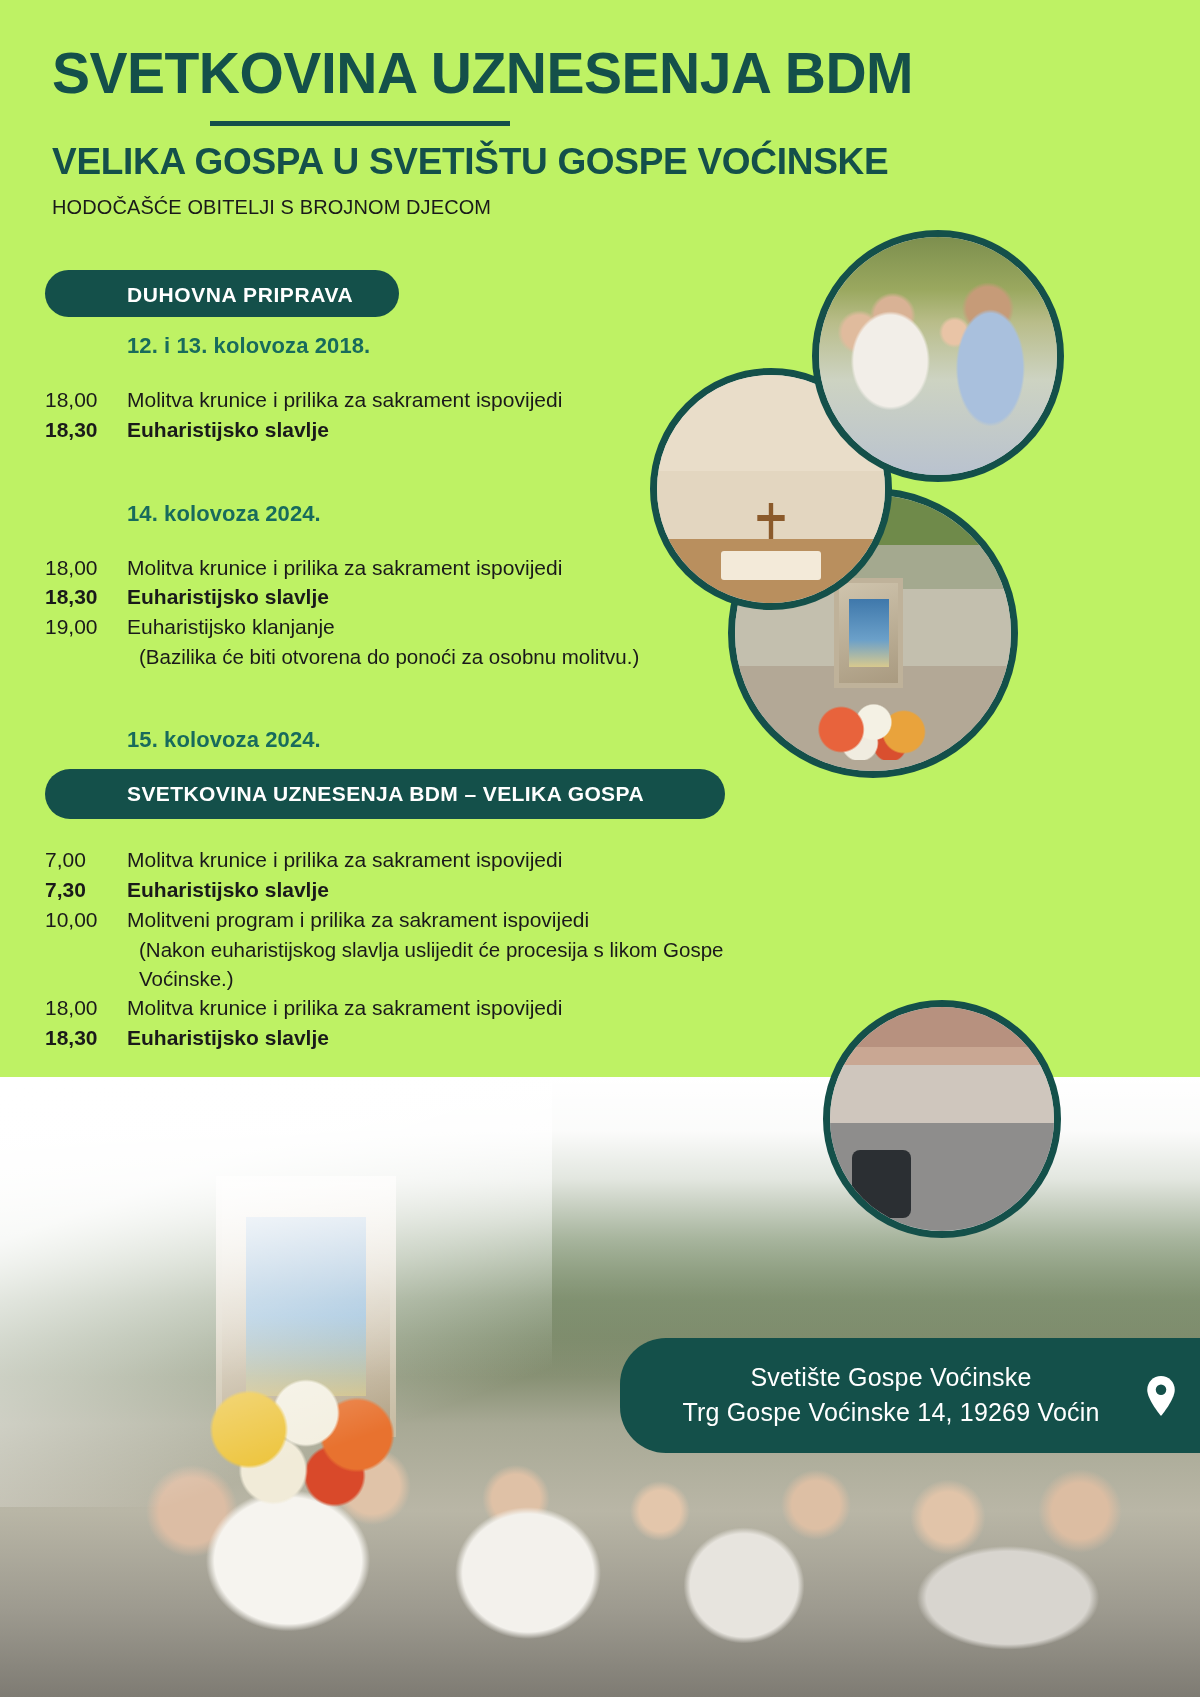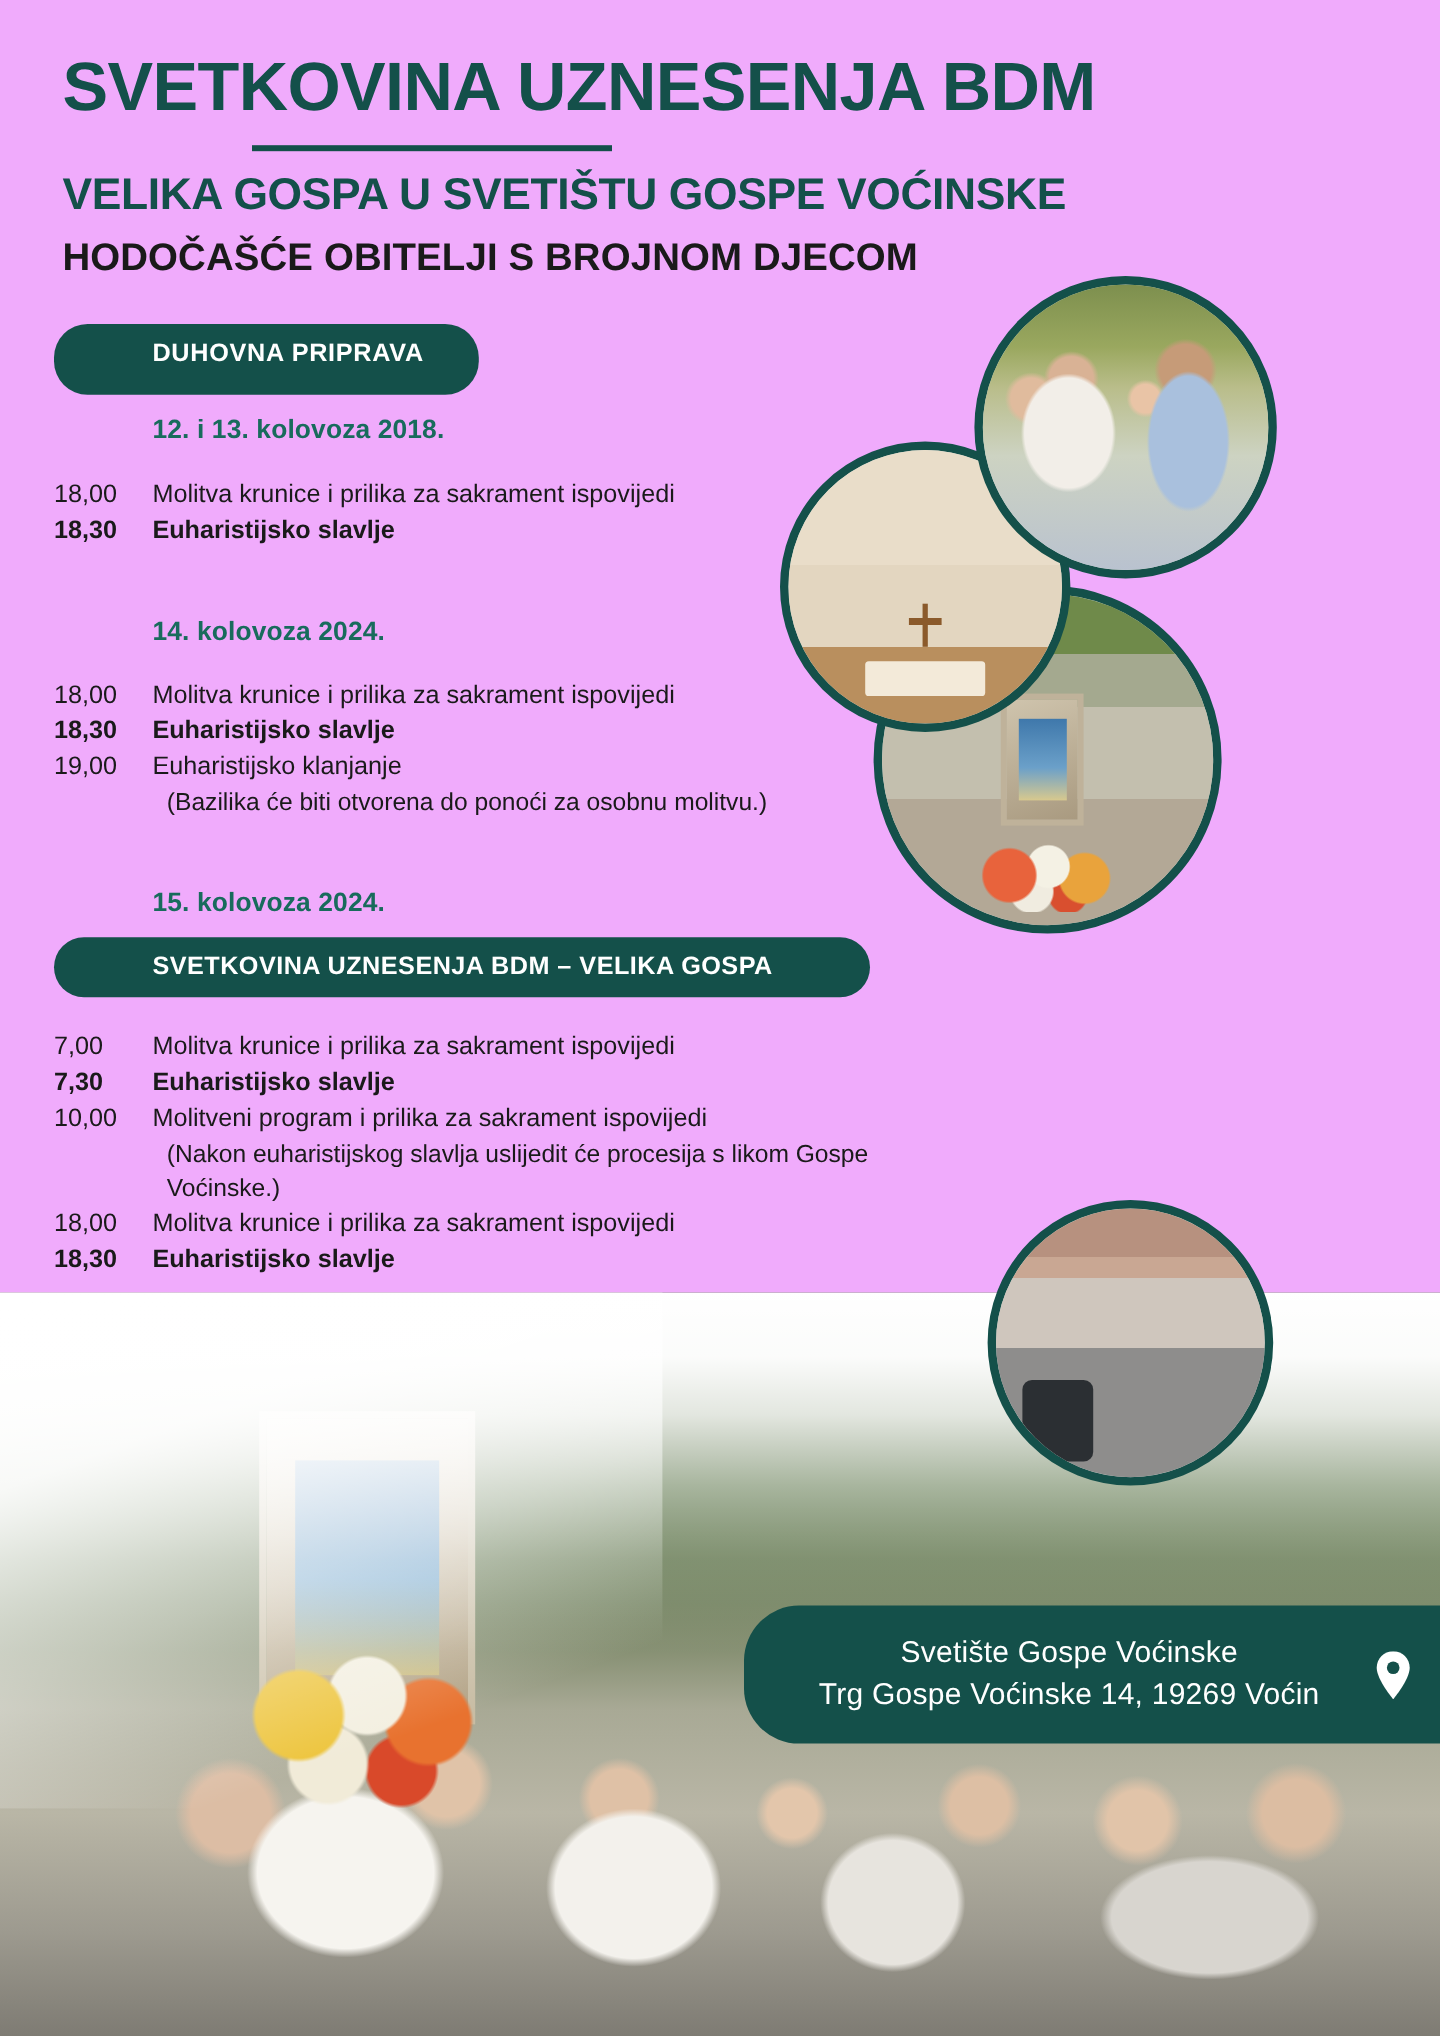--- a/index.html
+++ b/index.html
@@ -10,21 +10,21 @@
     background: #ffffff;
     font-family: "Liberation Sans", sans-serif;
     position: relative;
     overflow: hidden;
   }
 
   .poster {
     position: relative;
     width: 1200px;
     height: 1697px;
-    background: #f0abfc;
+    background: #bef264;
     overflow: hidden;
   }
 
   
   .header { position: absolute; top: 44px; left: 52px; width: 1000px; z-index: 40; }
 
   .title-main {
     font-size: 57px;
     font-weight: 700;
     letter-spacing: -0.5px;
@@ -43,41 +43,41 @@
   .title-sub {
     font-size: 37px;
     font-weight: 700;
     letter-spacing: -0.3px;
     color: #14504a;
     line-height: 1.1;
     white-space: nowrap;
   }
 
   .title-sub2 {
-    font-size: 32px;
-    font-weight: 700;
+    font-size: 20px;
+    font-weight: 400;
     color: #1a1a1a;
     line-height: 1.2;
     margin-top: 12px;
     letter-spacing: 0.1px;
     white-space: nowrap;
   }
 
   
   .schedule { position: absolute; top: 270px; left: 45px; width: 740px; z-index: 40; }
 
   .pill {
     display: inline-block;
     background: #14504a;
     color: #ffffff;
     border-radius: 28px;
     font-size: 21px;
     font-weight: 700;
     letter-spacing: 0.6px;
-    padding: 13px 46px 22px 82px;
+    padding: 13px 46px 10px 82px;
   }
 
   .pill-wide {
     display: block;
     background: #14504a;
     color: #ffffff;
     border-radius: 26px;
     font-size: 21px;
     font-weight: 700;
     letter-spacing: 0.4px;

